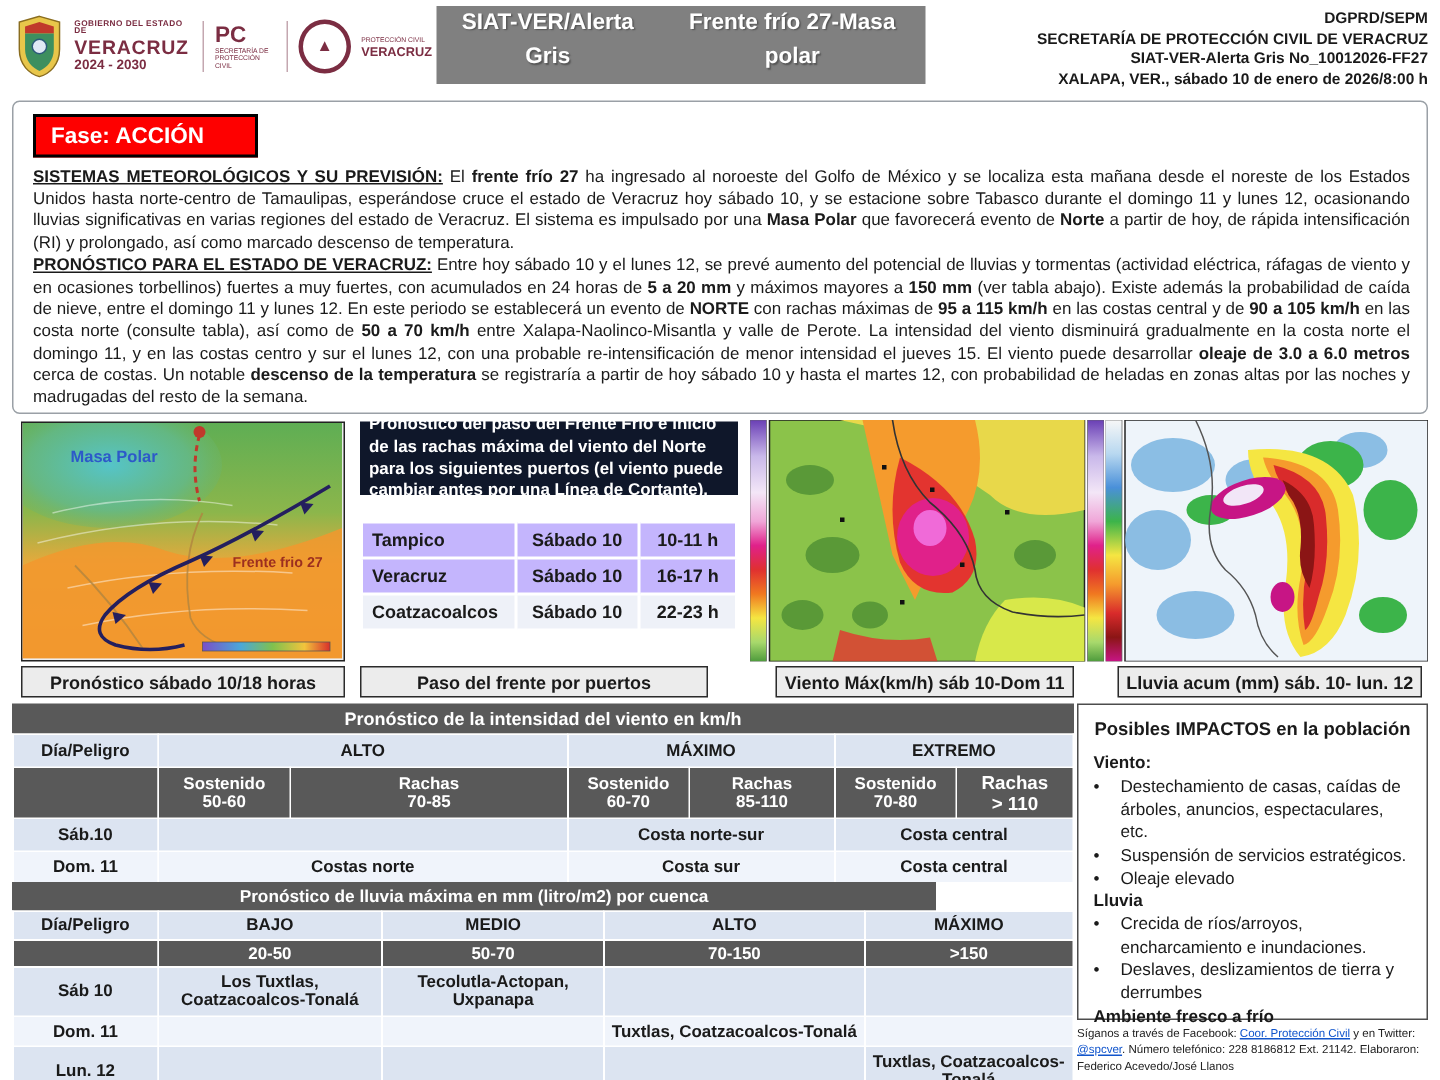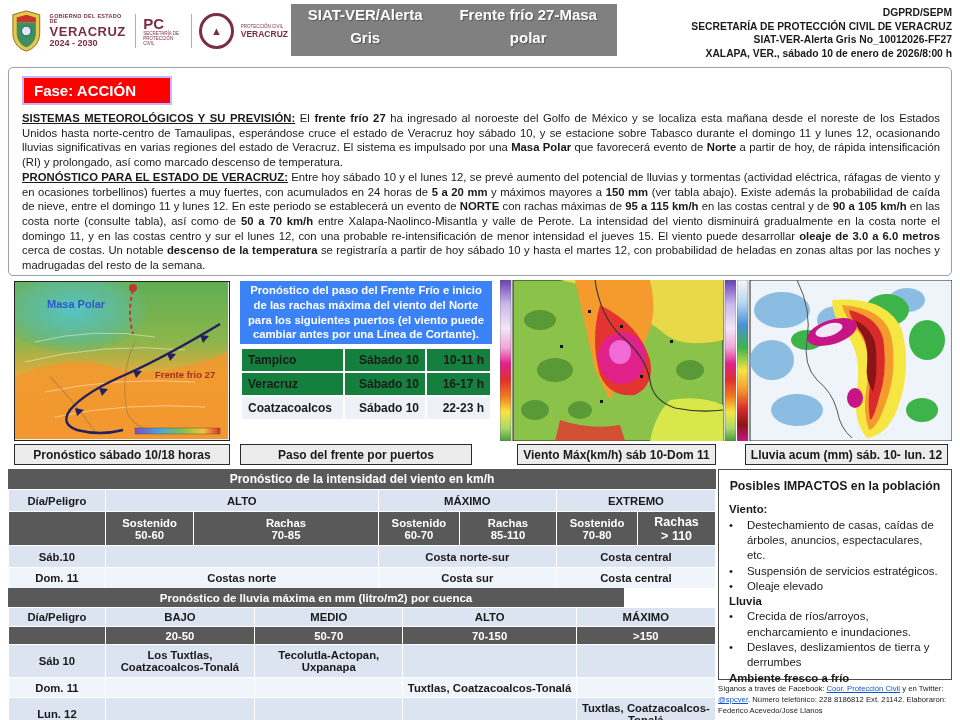--- a/index.html
+++ b/index.html
@@ -17,31 +17,31 @@
   .pc-big{font-size:15px;font-weight:bold;line-height:1;}
   .pc-sub{font-size:4.5px;line-height:1.15;}
   .circ-logo{width:30px;height:30px;border-radius:50%;border:3px solid #7b2d42;display:flex;align-items:center;justify-content:center;background:#fff;}
   .circ-logo span{font-size:11px;color:#7b2d42;}
   .ver-txt .l1{font-size:4.5px;}
   .ver-txt .l2{font-size:8.5px;font-weight:bold;}
   #title-box{left:291px;top:4px;width:326px;height:52px;background:#808080;color:#fff;font-weight:bold;font-size:15px;text-align:center;display:flex;flex-direction:row;justify-content:center;line-height:1.5;text-shadow:1px 1px 1px #555;}
   #head-right{left:618px;top:6px;width:334px;text-align:right;font-weight:bold;font-size:10.3px;line-height:1.32;}
   
   #main-box{left:8px;top:67px;width:942px;height:207px;border:1.5px solid #9aa0a6;border-radius:5px;background:#fff;}
-  #phase-box{left:22px;top:76px;width:150px;height:29px;background:#fe0000;border:2px solid #c4b5fd;color:#fff;font-weight:bold;font-size:15px;display:flex;align-items:center;padding-left:10px;box-sizing:border-box;}
+  #phase-box{left:22px;top:76px;width:150px;height:29px;background:#fe0000;border:2px solid #000000;color:#fff;font-weight:bold;font-size:15px;display:flex;align-items:center;padding-left:10px;box-sizing:border-box;}
   #bulletin{left:22px;top:111px;width:918px;font-size:11.3px;line-height:14.7px;text-align:justify;}
   
   .mapwrap{border:1.5px solid #222;box-sizing:border-box;background:#eee;}
   .cap{background:#ececec;border:1.5px solid #2b2b2b;font-weight:bold;font-size:12px;display:flex;align-items:center;justify-content:center;box-sizing:border-box;}
-  #ports-head{left:240px;top:281px;width:252px;height:63px;background:#3b82f6;color:#fff;font-weight:bold;font-size:11.3px;text-align:center;display:flex;align-items:center;justify-content:center;padding:2px 6px;box-sizing:border-box;line-height:1.32;}
+  #ports-head{left:240px;top:281px;width:252px;height:49px;background:#0f172a;color:#fff;font-weight:bold;font-size:11.3px;display:flex;align-items:center;justify-content:center;padding:2px 6px;box-sizing:border-box;line-height:1.32;}
   #ports-table{left:240px;top:347px;width:252px;border-collapse:collapse;font-size:12px;font-weight:bold;}
   #ports-table td{border:2px solid #fff;padding:2px 6px;height:18px;}
-  #ports-table tr.r0 td{background:#15803d;}
+  #ports-table tr.r0 td{background:#c4b5fd;}
   #ports-table tr.r1 td{background:#eef1f8;}
-  #ports-table td.c1,#ports-table td.c2{text-align:right;}
+  #ports-table td.c1,#ports-table td.c2{text-align:center;}
   
   table.datatable{border-collapse:collapse;table-layout:fixed;width:708px;font-size:11.3px;font-weight:bold;}
   table.datatable td{border:1.5px solid #fff;text-align:center;vertical-align:middle;padding:1px 3px;overflow:hidden;}
   .bar-dark{background:#595959;color:#fff;font-weight:bold;font-size:12px;text-align:center;display:flex;align-items:center;justify-content:center;}
   td.lt{background:#dce4f1;}
   td.lt2{background:#f0f4fb;}
   td.dk{background:#595959;color:#fff;}
   
   #impacts{left:718px;top:469px;width:234px;height:211px;border:1.5px solid #4d4d4d;background:#fff;box-sizing:border-box;padding:8px 10px 0 10px;font-size:11.4px;line-height:1.34;}
   #impacts .ttl{font-weight:bold;font-size:12.3px;text-align:center;margin-bottom:8px;}

